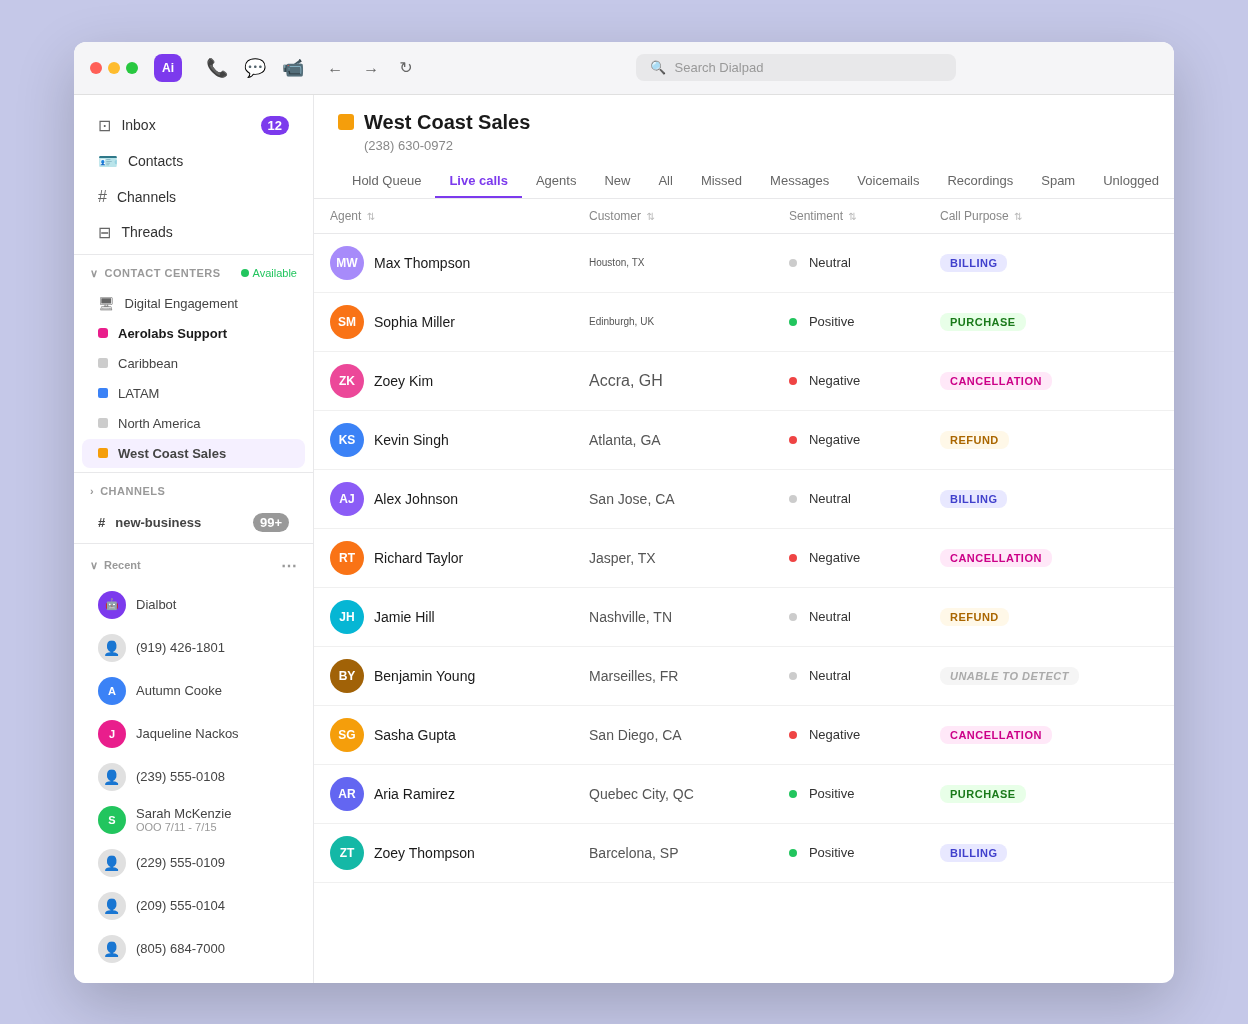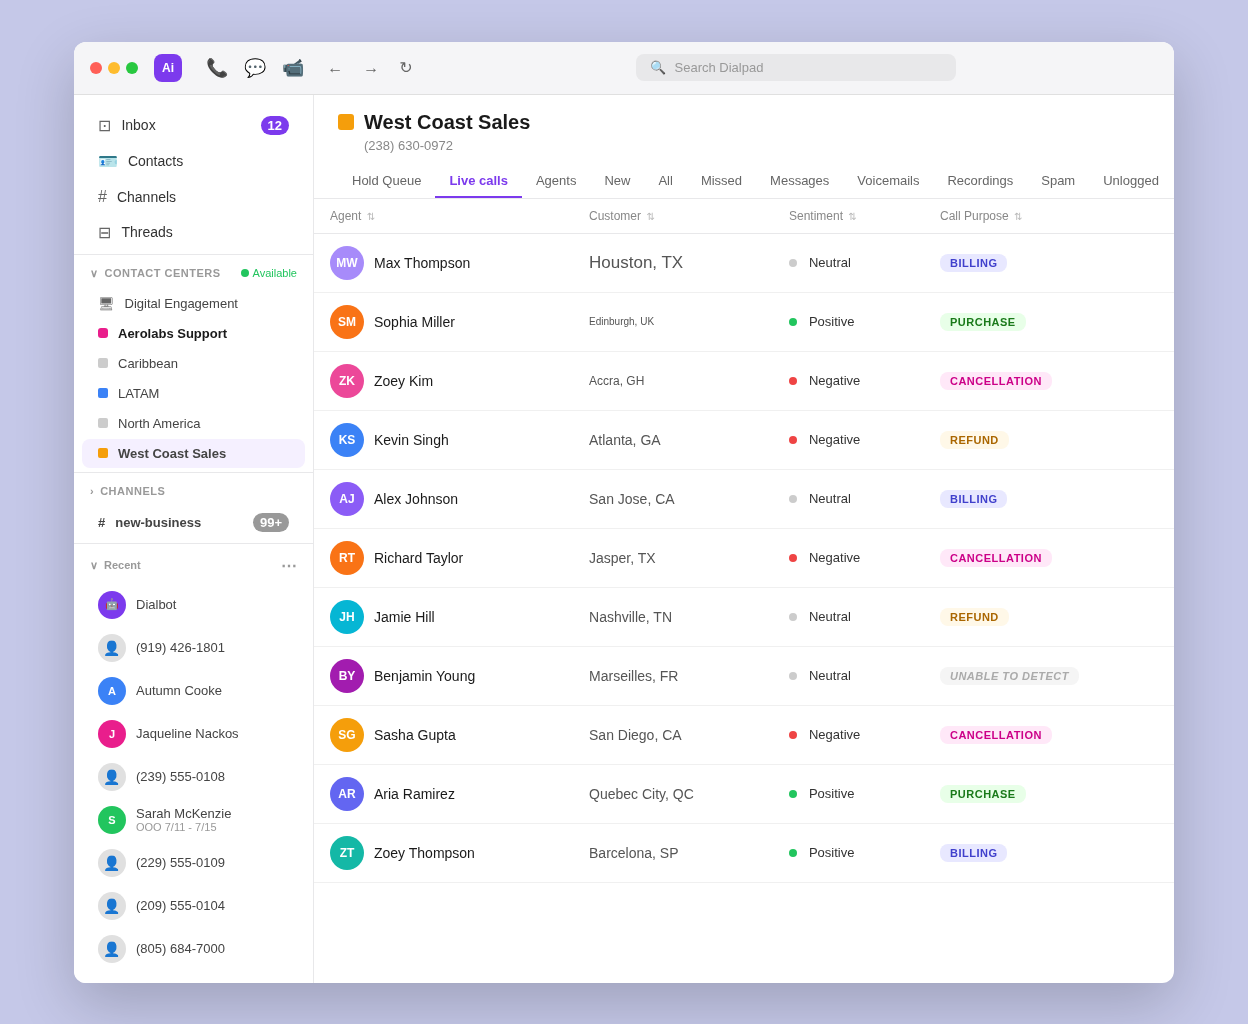--- a/index.html
+++ b/index.html
@@ -419,21 +419,21 @@
             </tr>
           </thead>
           <tbody id="table-body">
           <tr>
                 <td>
     <div class="agent-cell">
       <div class="agent-avatar" style="background:#a78bfa;">MW</div>
       <span class="agent-name">Max Thompson</span>
     </div>
                 </td>
-                <td style="color: rgb(85, 85, 85); font-size: 17px;">Houston, TX</td>
+                <td style="color: rgb(85, 85, 85); font-size: 10px;">Houston, TX</td>
                 <td>
     <div class="sentiment">
       <div class="sentiment-dot dot-neutral"></div>
       <span>Neutral</span>
     </div>
                 </td>
                 <td><span class="purpose-badge badge-billing">BILLING</span></td>
               </tr>
               <tr>
                 <td>
@@ -451,21 +451,21 @@
                 </td>
                 <td><span class="purpose-badge badge-purchase">PURCHASE</span></td>
               </tr>
               <tr>
                 <td>
     <div class="agent-cell">
       <div class="agent-avatar" style="background:#ec4899;">ZK</div>
       <span class="agent-name">Zoey Kim</span>
     </div>
                 </td>
-                <td style="color: rgb(85, 85, 85); font-size: 12px;">Accra, GH</td>
+                <td style="color: rgb(85, 85, 85); font-size: 16px;">Accra, GH</td>
                 <td>
     <div class="sentiment">
       <div class="sentiment-dot dot-negative"></div>
       <span>Negative</span>
     </div>
                 </td>
                 <td><span class="purpose-badge badge-cancellation">CANCELLATION</span></td>
               </tr>
               <tr>
                 <td>
@@ -527,21 +527,21 @@
     <div class="sentiment">
       <div class="sentiment-dot dot-neutral"></div>
       <span>Neutral</span>
     </div>
                 </td>
                 <td><span class="purpose-badge badge-refund">REFUND</span></td>
               </tr>
               <tr>
                 <td>
     <div class="agent-cell">
-      <div class="agent-avatar" style="background:#a21caf;">BY</div>
+      <div class="agent-avatar" style="background:#a16207;">BY</div>
       <span class="agent-name">Benjamin Young</span>
     </div>
                 </td>
                 <td style="color: rgb(85, 85, 85); font-size: 14px;">Marseilles, FR</td>
                 <td>
     <div class="sentiment">
       <div class="sentiment-dot dot-neutral"></div>
       <span>Neutral</span>
     </div>
                 </td>

